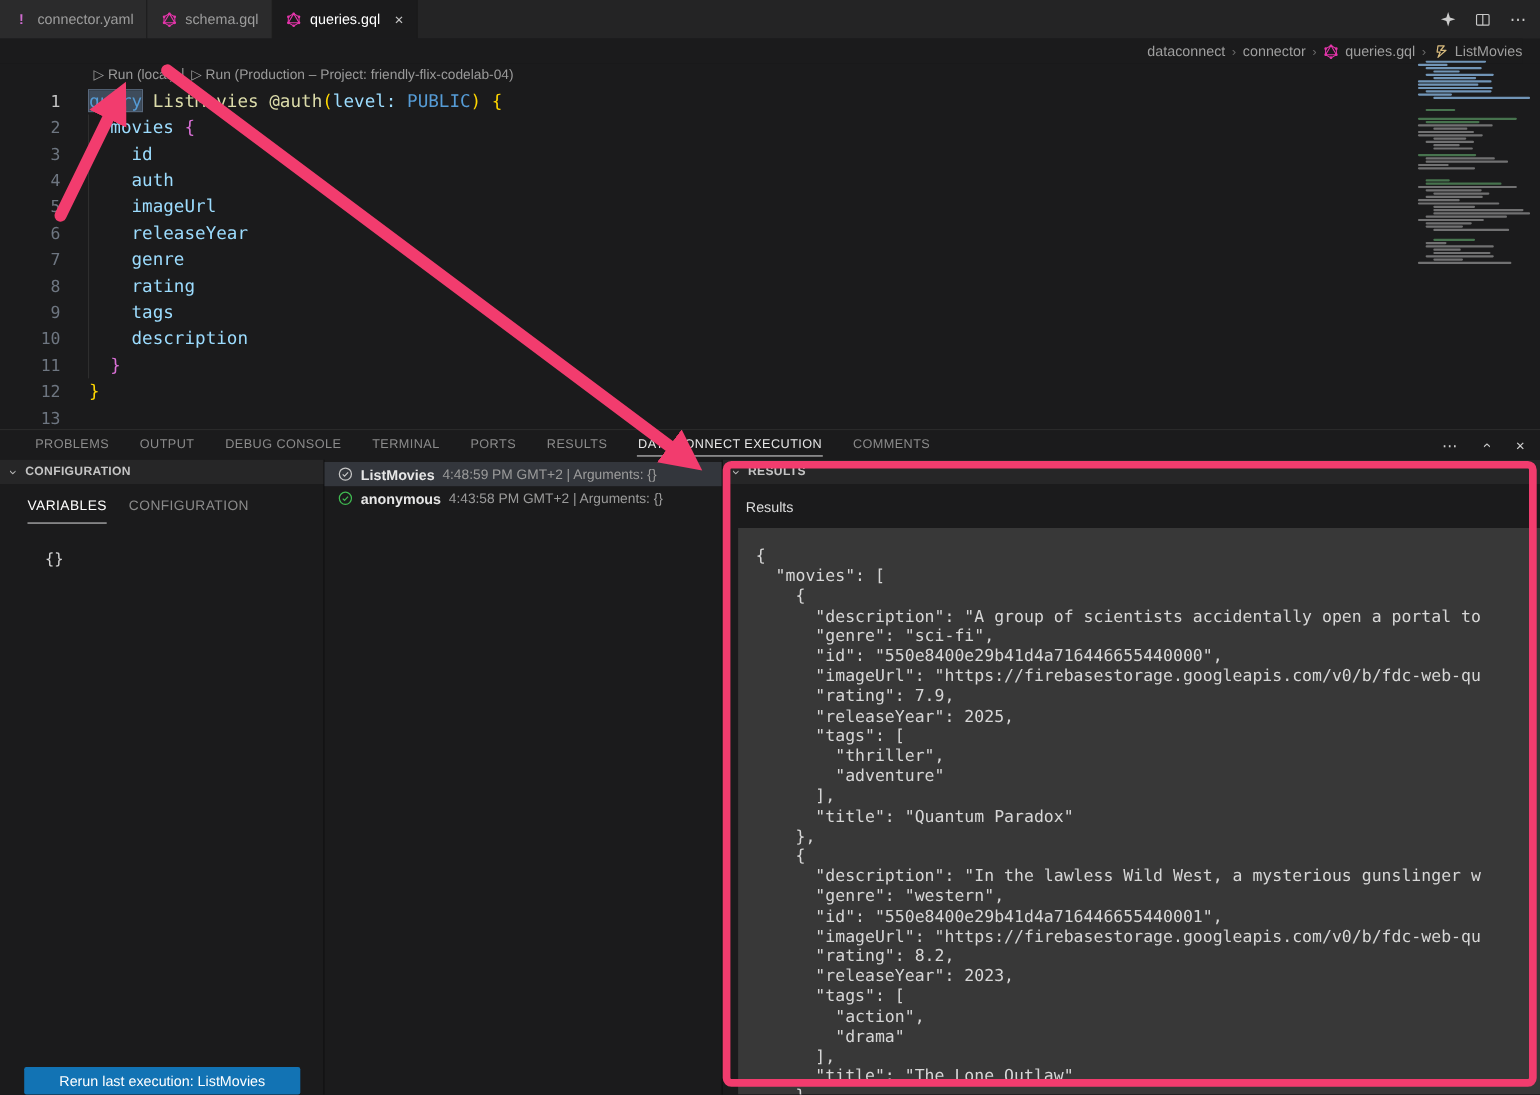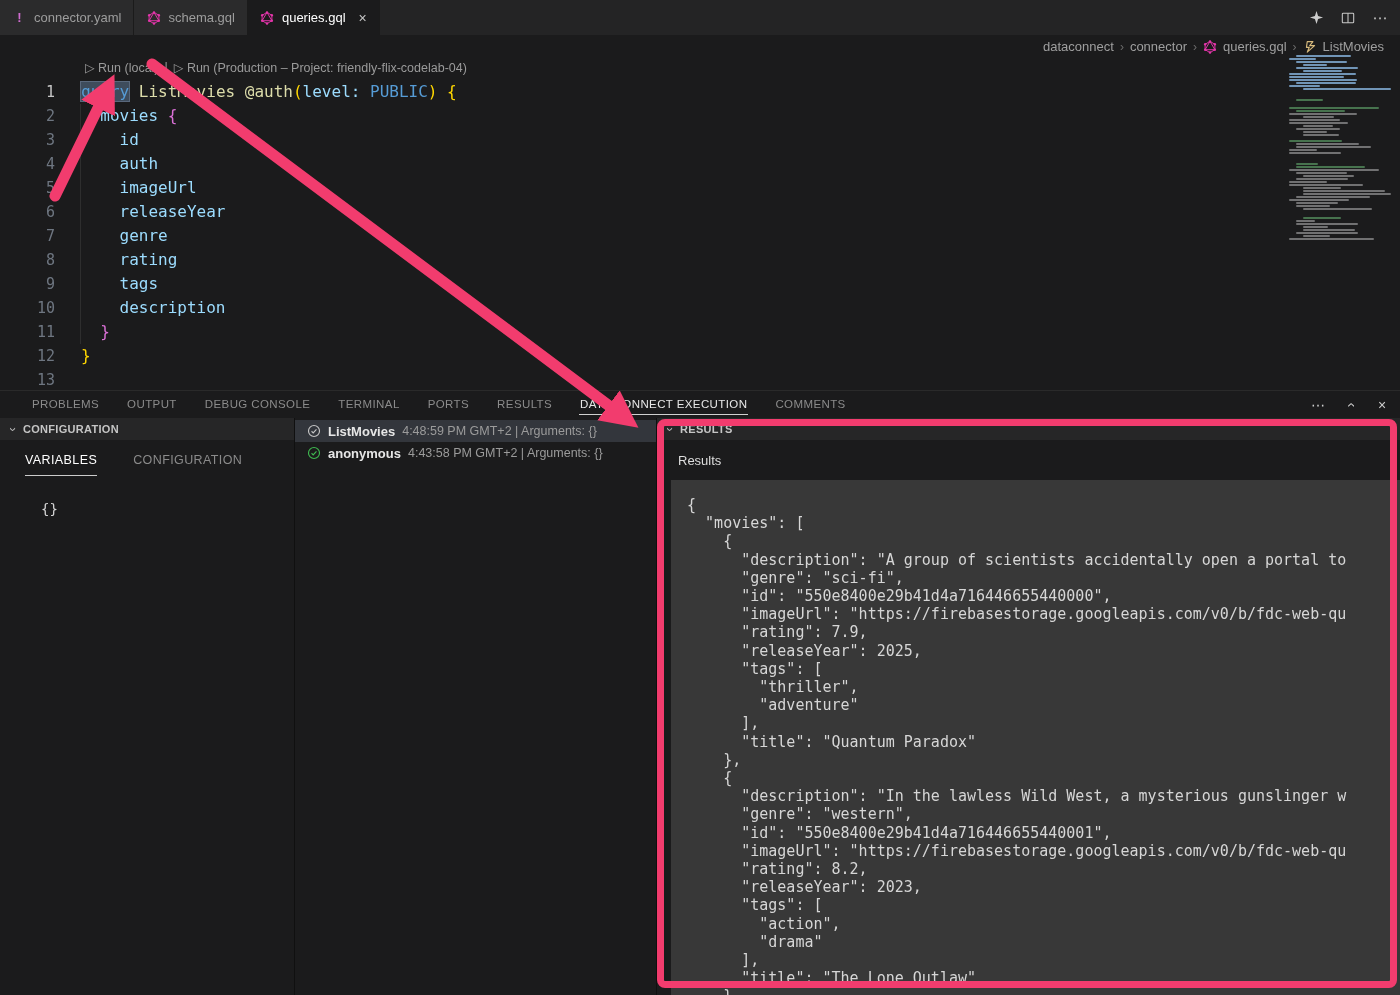--- a/index.html
+++ b/index.html
@@ -59,21 +59,21 @@
   .panel-cols { position:absolute; top:27px; left:0; right:0; bottom:0; display:flex; }
 
   .sec-header { height:22px; background:#262627; display:flex; align-items:center; gap:5px; padding-left:8px;
                 font-size:11px; font-weight:bold; color:#c5c5c5; letter-spacing:.3px; }
   .chev { display:inline-block; color:#b5b5b5; font-weight:normal; font-size:13px; transform:rotate(90deg); width:10px; text-align:center; }
 
   .col-config  { width:295px; border-right:1px solid #101010; position:relative; }
   .col-history { width:362px; border-right:1px solid #101010; position:relative; }
   .col-results { flex:1; position:relative; overflow:hidden; }
 
-  .cfg-tabs { display:flex; gap:36px; padding:13px 0 0 25px; }
+  .cfg-tabs { display:flex; gap:20px; padding:13px 0 0 25px; }
   .cfg-tab { font-size:12.5px; letter-spacing:.4px; color:#8b8b8b; cursor:pointer; padding-bottom:8px; }
   .cfg-tab.active { color:#ffffff; border-bottom:1.5px solid #cccccc; }
   .cfg-value { margin:25px 0 0 41px; font-family:"DejaVu Sans Mono", monospace; font-size:14px; color:#d4d4d4; }
 
   .rerun-btn { position:absolute; left:22px; bottom:0; width:251px; height:25px; border:none; border-radius:2px;
                color:#ffffff; font-size:13px; font-family:"Liberation Sans", sans-serif; cursor:pointer; }
 
   .hist-list { padding-top:2px; }
   .hist-row { height:22px; display:flex; align-items:center; gap:7px; padding-left:11px; cursor:pointer; white-space:nowrap; overflow:hidden; }
   .hist-row.sel { background:#33363c; }
@@ -342,20 +342,21 @@
       <div class="col-config">
         <div class="sec-header">
           <span class="chev">›</span>
           <span>CONFIGURATION</span>
         </div>
         <div class="cfg-tabs" id="cfg-tabs">
             <div class="cfg-tab active">VARIABLES</div>
             <div class="cfg-tab">CONFIGURATION</div>
           </div>
         <div class="cfg-value">{}</div>
+        <button class="rerun-btn" id="rerun-btn" style="background: rgb(18, 115, 180);">Rerun last execution: ListMovies</button>
       </div>
 
       <div class="col-history">
         <div class="hist-list" id="hist-list">
             <div class="hist-row sel">
               <span class="ic" style="display: inline-flex; width: 15px; height: 15px; align-items: center; justify-content: center;">
                 <svg width="14" height="14" viewBox="0 0 16 16">
                   <circle cx="8" cy="8" r="6.3" fill="none" stroke="#c5c5c5" stroke-width="1.3"></circle>
                   <path d="M5.2 8.3 L7.1 10.1 L10.8 6.2" fill="none" stroke="#c5c5c5" stroke-width="1.3"></path>
                 </svg>

